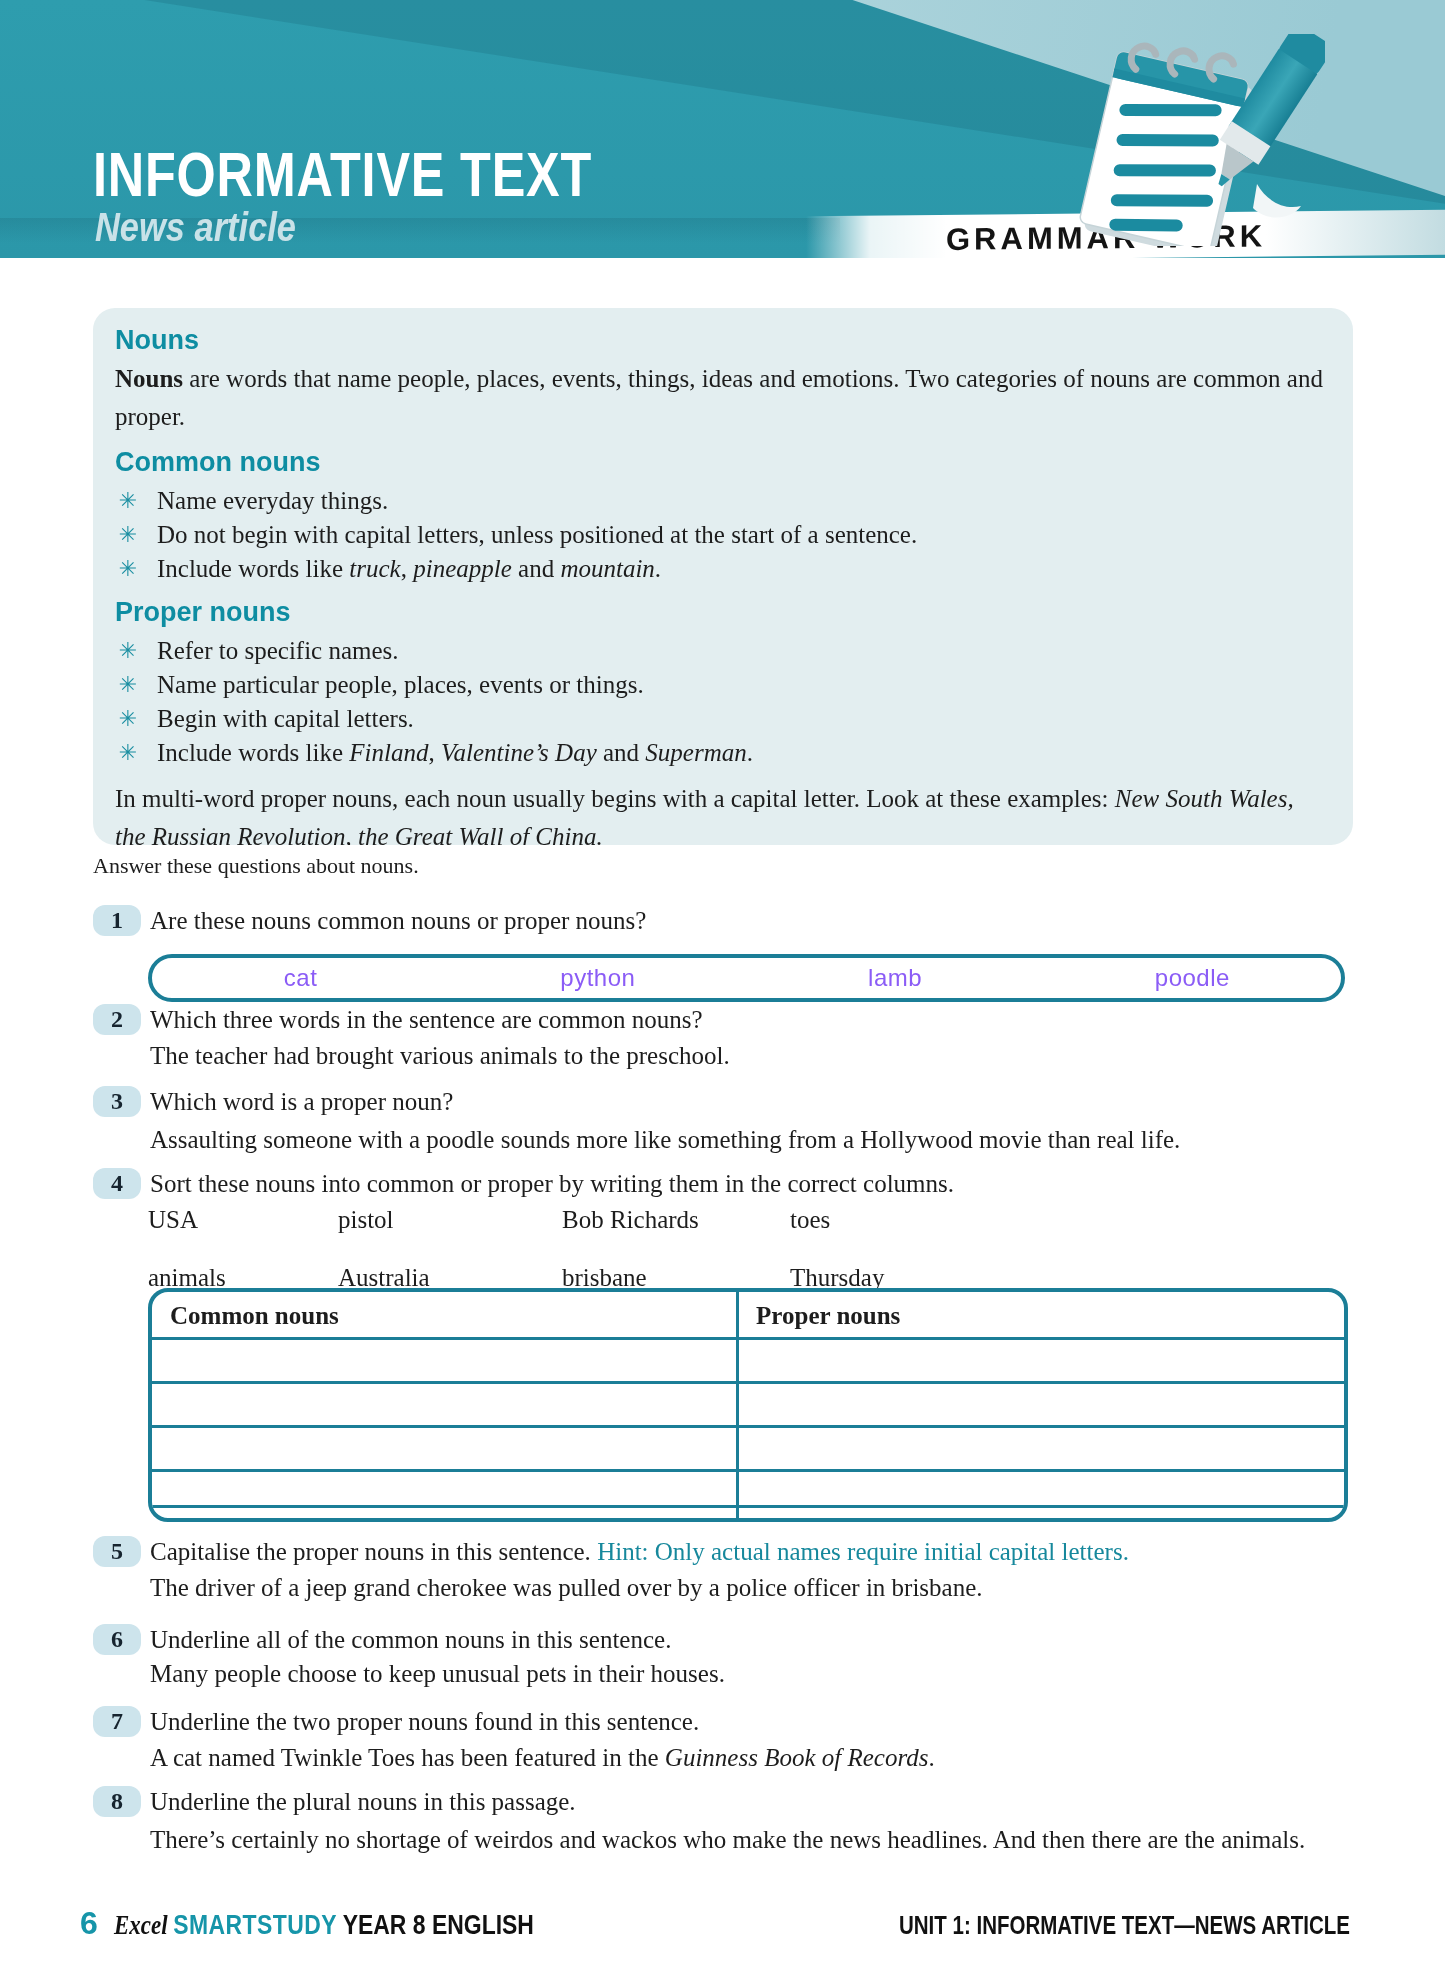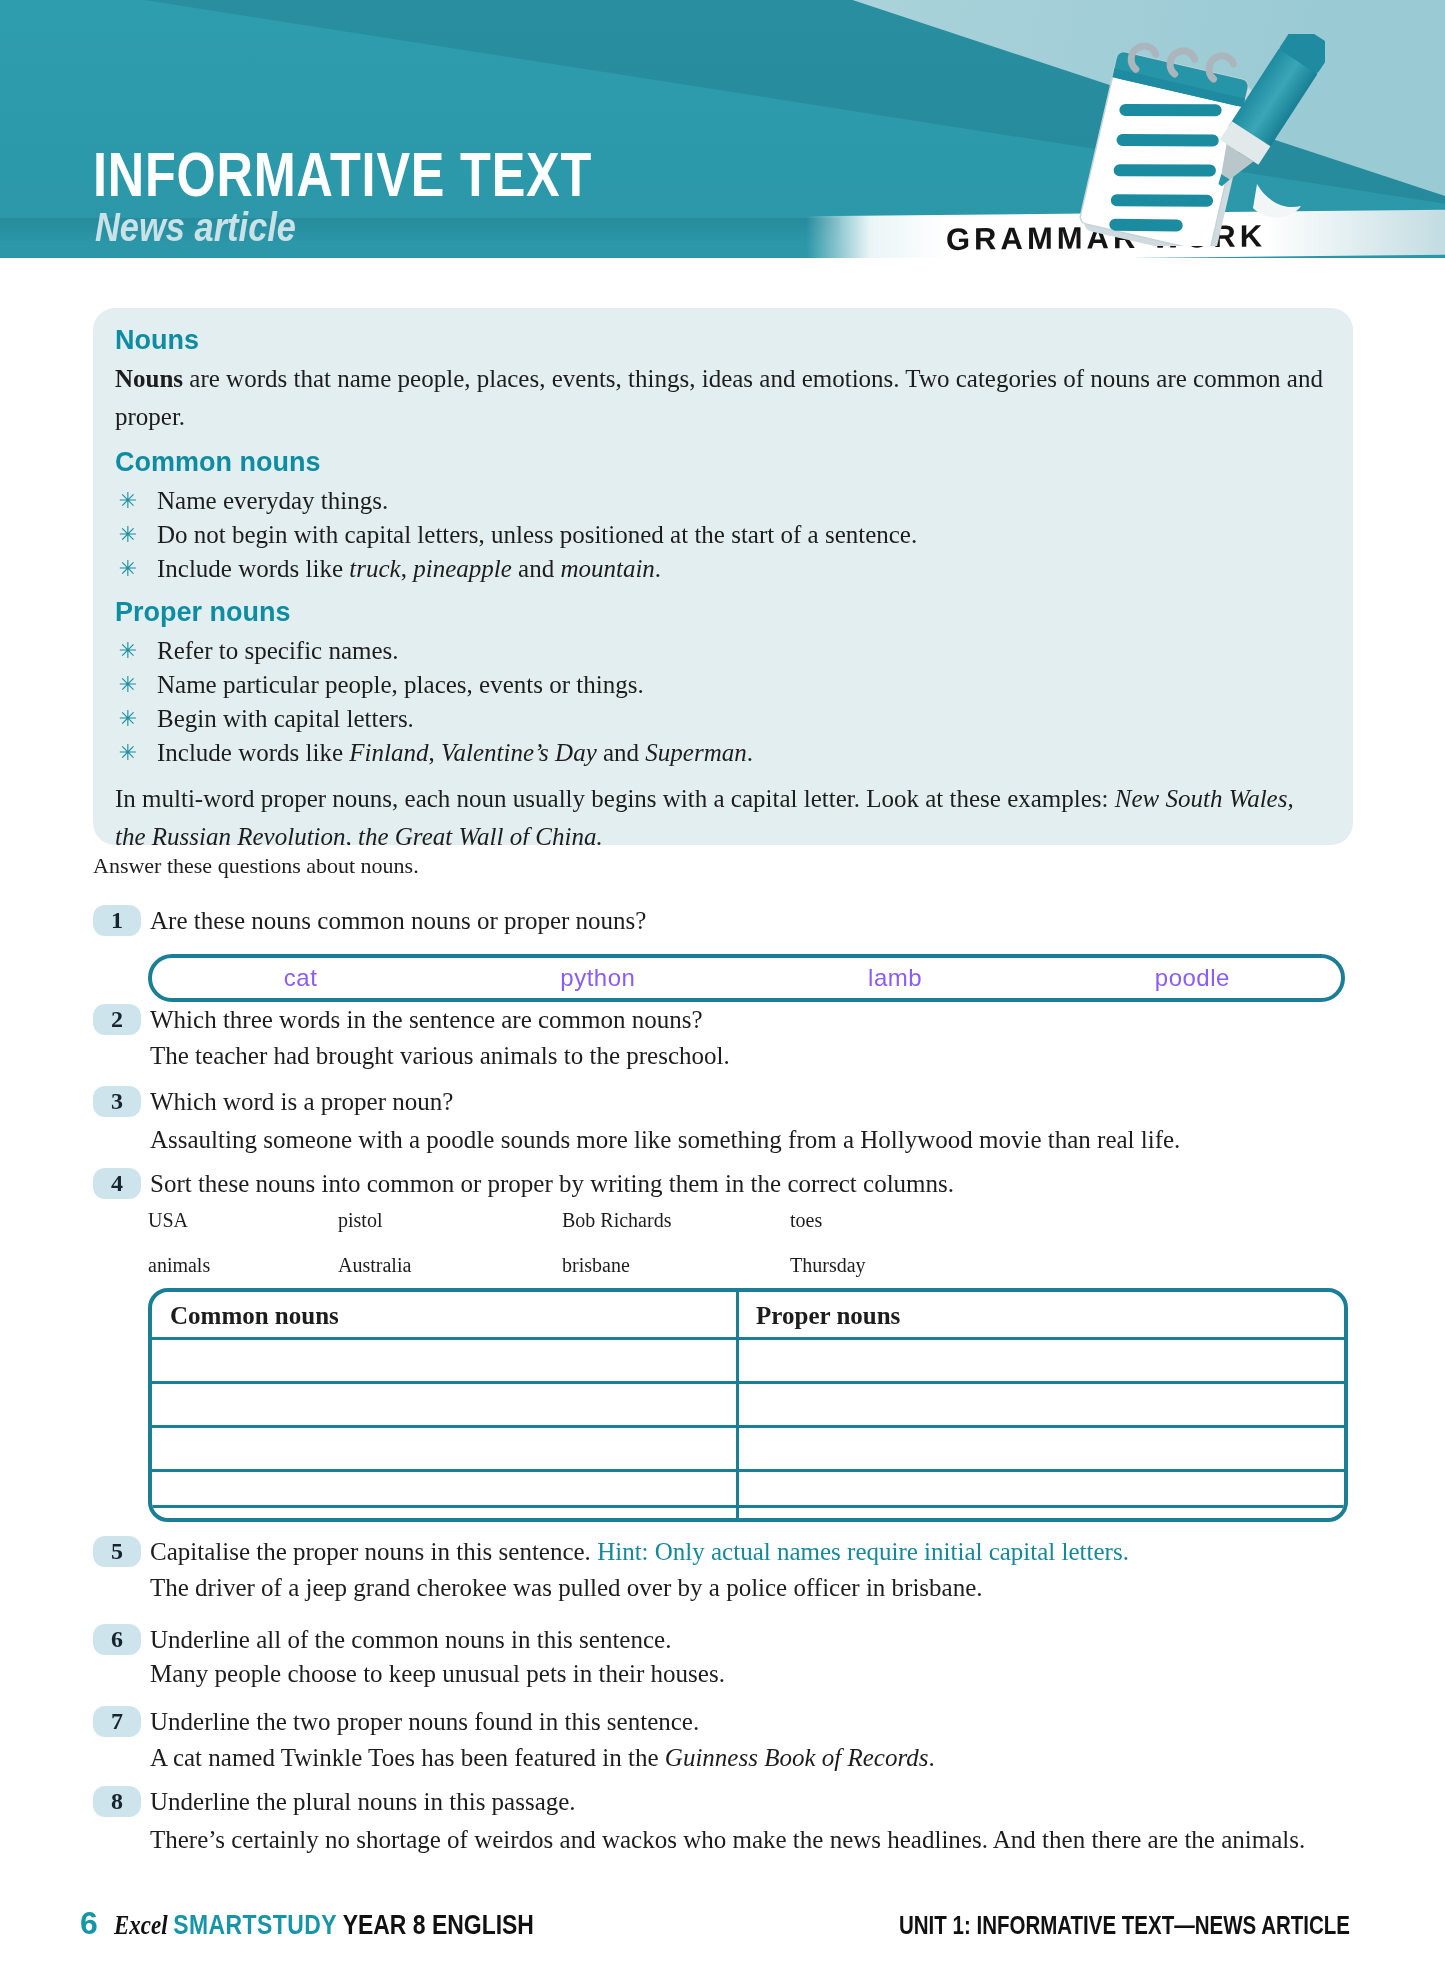--- a/index.html
+++ b/index.html
@@ -54,22 +54,22 @@
   .hint{color:#16889c;}
   .sent{position:absolute;left:150px;right:95px;font-size:25px;line-height:40px;}
 
   .wordbox{position:absolute;left:148px;top:954px;width:1197px;height:48px;
            border:4px solid #1b7e97;border-radius:24px;display:flex;align-items:center;
            background:#fff;}
   .wordbox .w{flex:1;text-align:center;font-family:"Liberation Sans",sans-serif;
            font-size:24px;color:#8b5cf6;letter-spacing:.5px;}
 
   .wordgrid{position:absolute;left:148px;top:1203px;display:grid;
-            grid-template-columns:190px 224px 228px 220px;row-gap:11px;
-            font-size:20px;line-height:34px;}
+            grid-template-columns:190px 224px 228px 220px;row-gap:24px;
+            font-size:25px;line-height:34px;}
 
   .sorttable{position:absolute;left:148px;top:1288px;width:1200px;height:234px;
              border:4px solid #1b7e97;border-radius:20px;background:#fff;overflow:hidden;}
   .st-div{position:absolute;left:49%;top:0;bottom:0;width:3px;background:#1b7e97;}
   .st-line{position:absolute;left:0;right:0;height:3px;background:#1b7e97;}
   .st-h{position:absolute;top:7px;font-weight:700;font-size:25px;line-height:34px;}
 
   
   .footer{position:absolute;left:80px;right:95px;top:1905px;display:flex;
           justify-content:space-between;align-items:baseline;}

